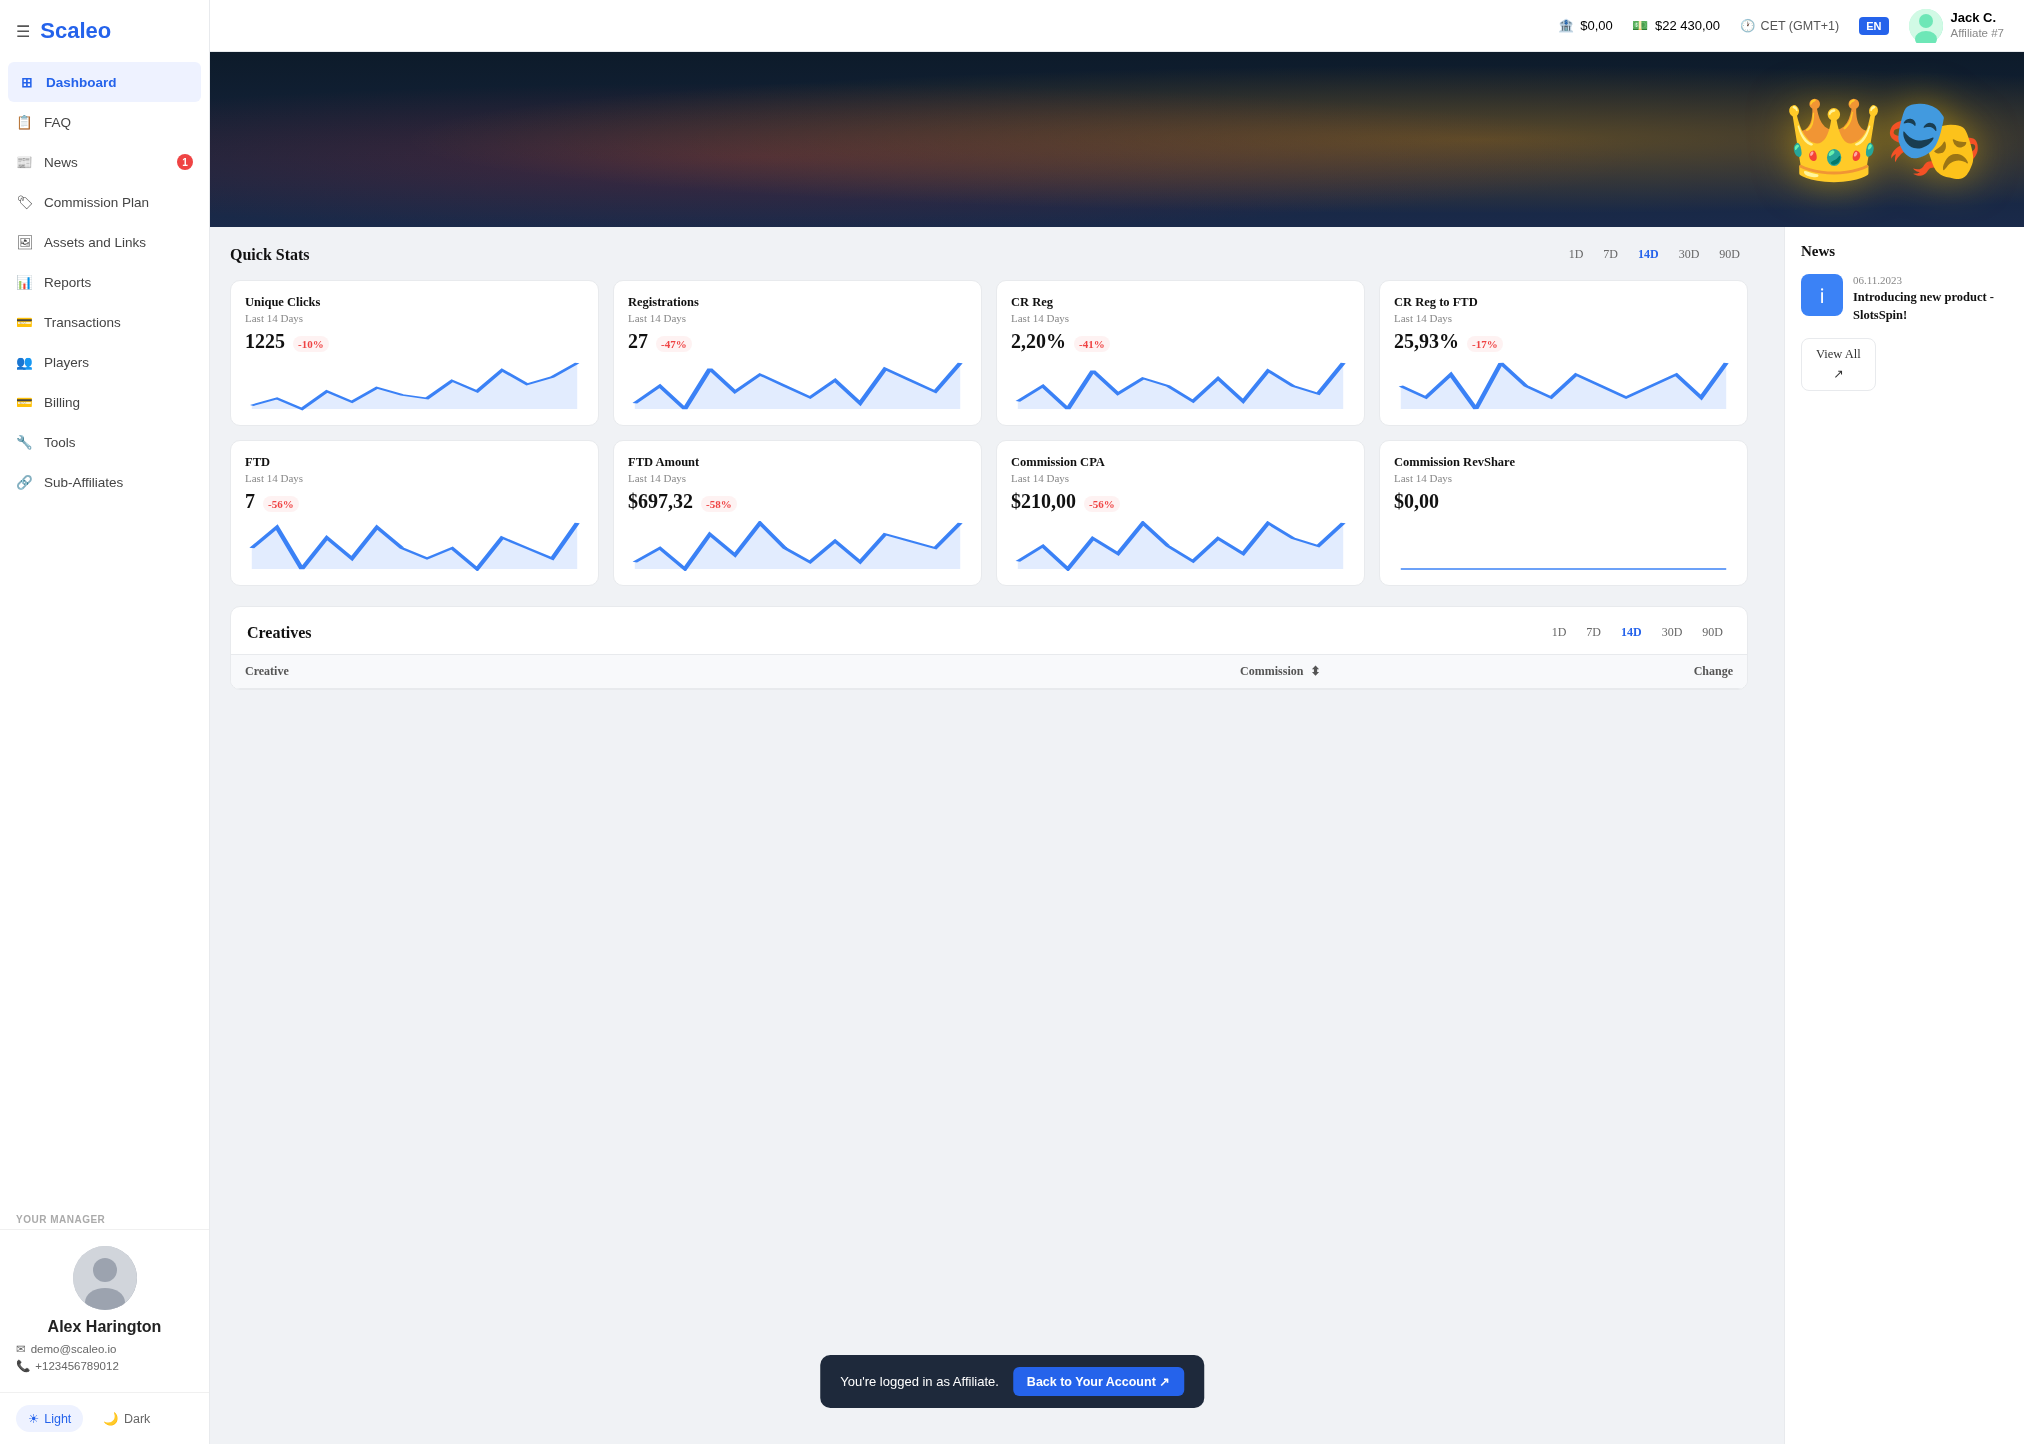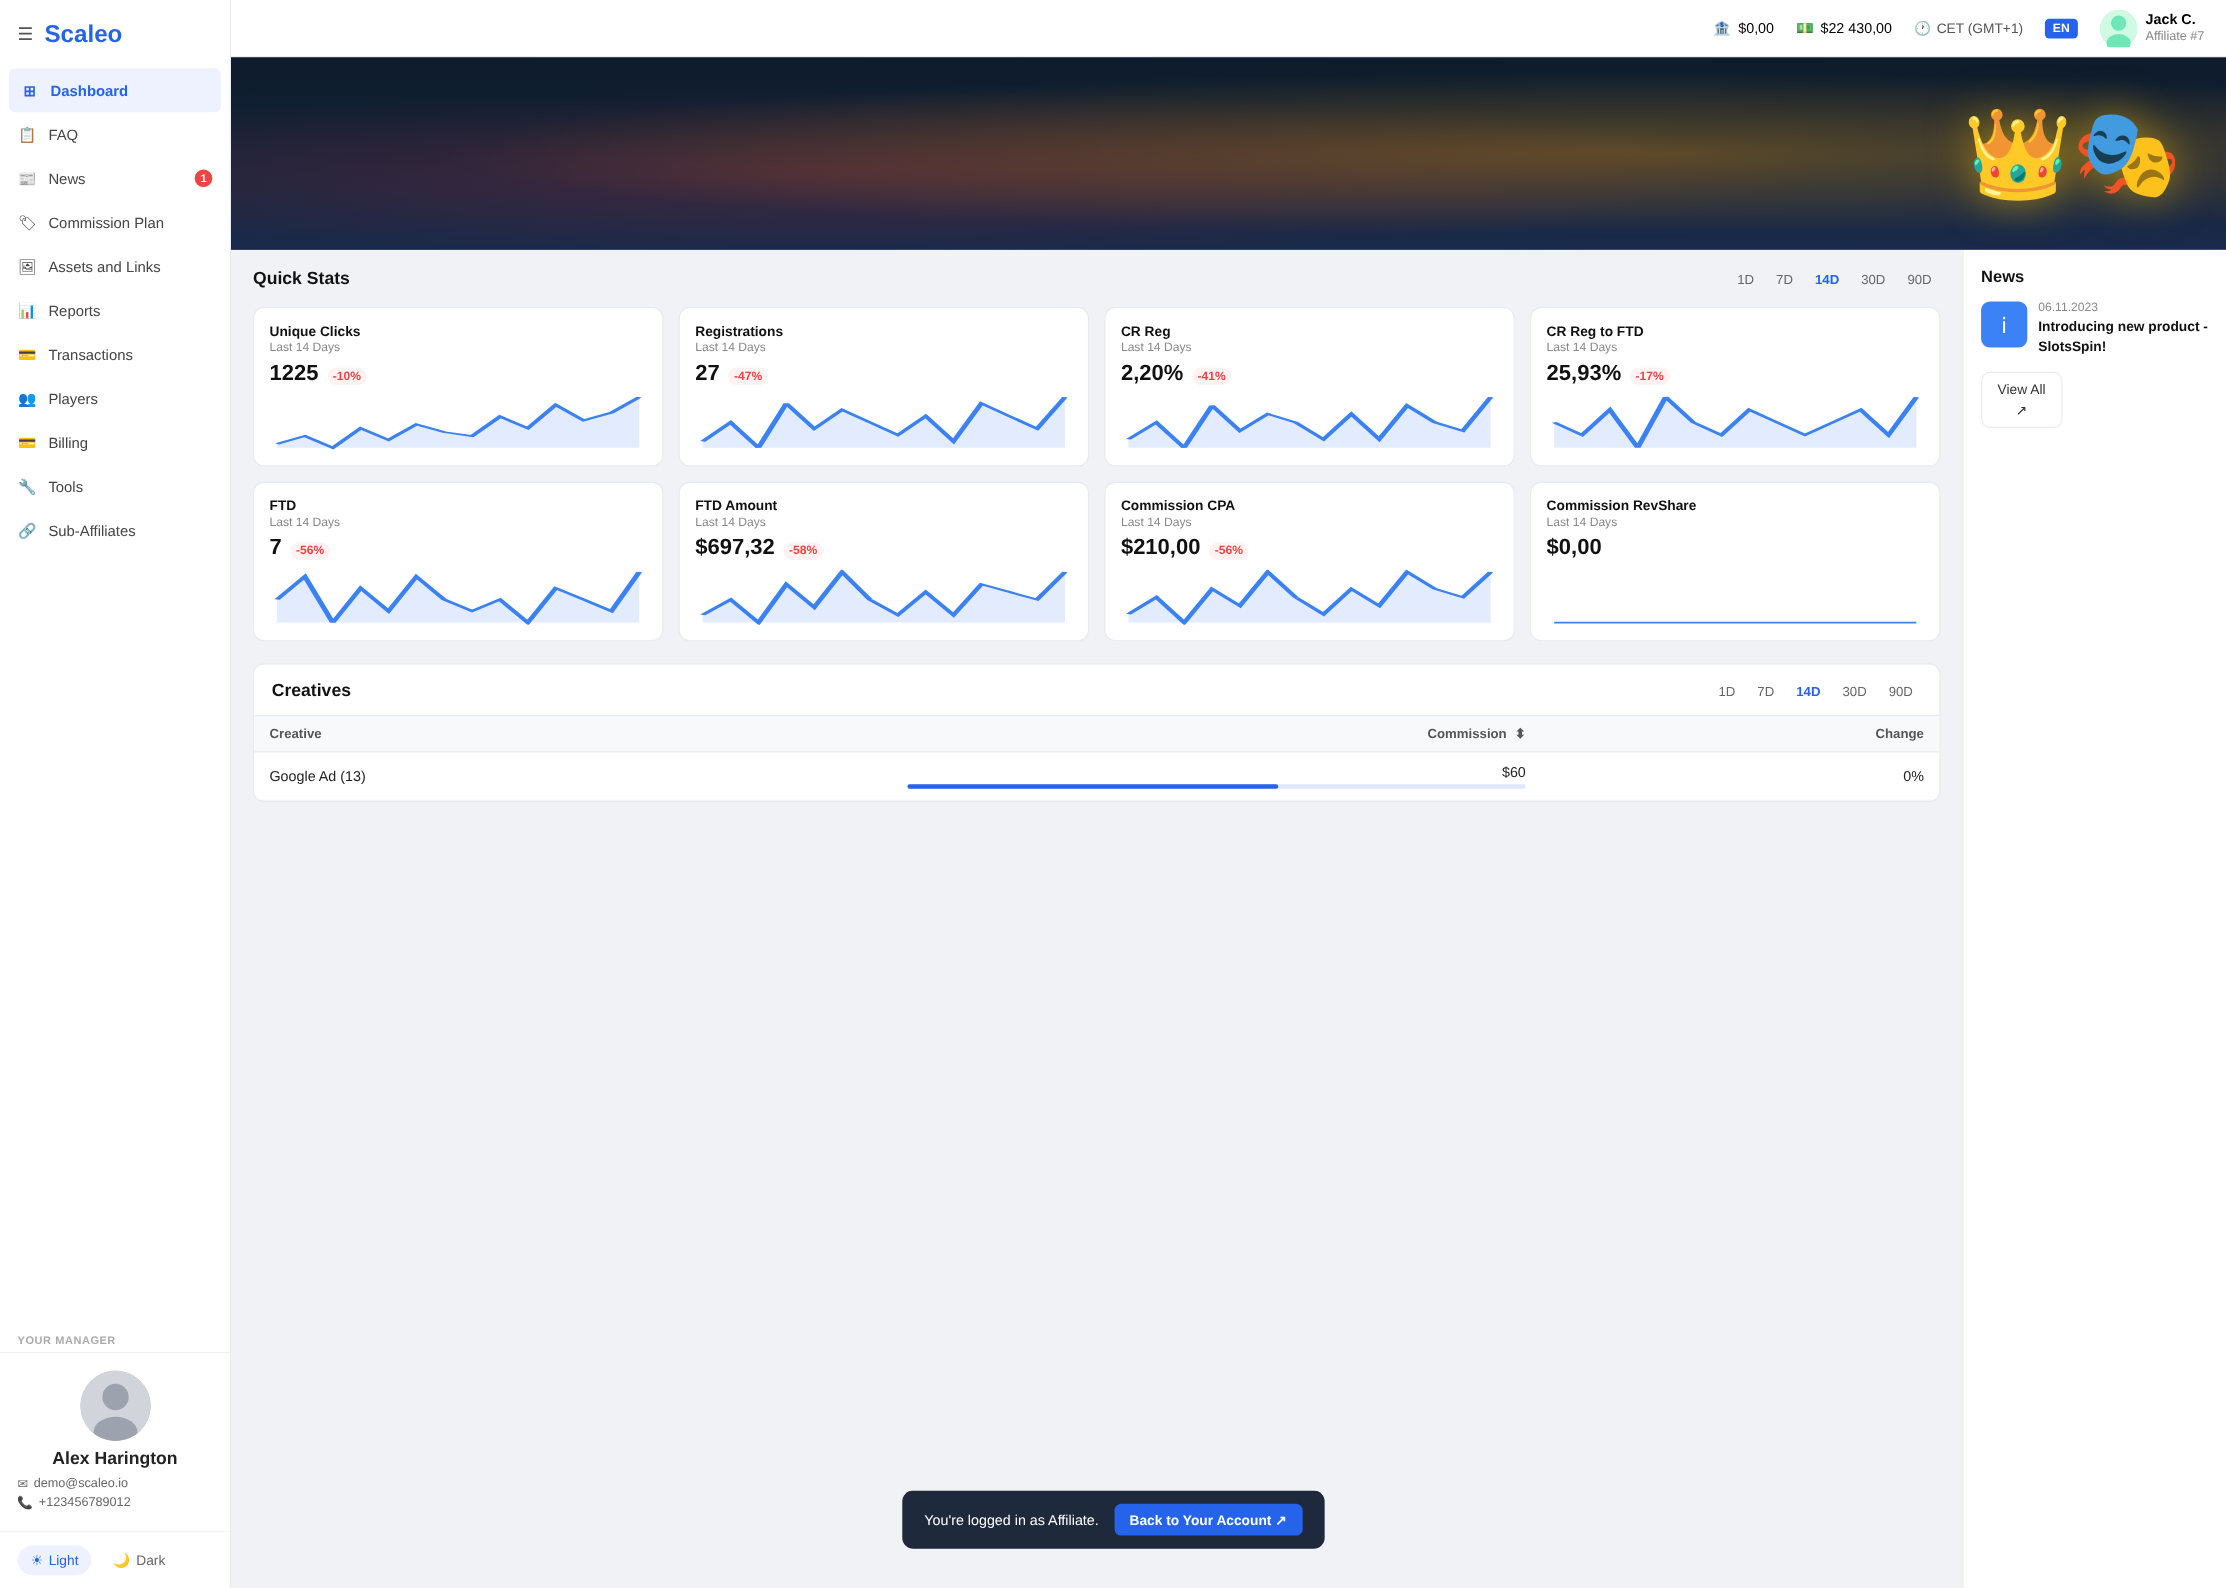--- a/index.html
+++ b/index.html
@@ -40,21 +40,21 @@
     .user-name { font-weight: 600; font-size: 13px; }
     .user-role { color: #888; font-size: 11.5px; text-align: right; }
 
     
     .content { flex: 1; overflow-y: auto; padding: 0; display: flex; flex-direction: column; }
     .hero-banner { width: 100%; height: 175px; background: linear-gradient(135deg, #1a1a2e 0%, #16213e 30%, #0f3460 60%, #533483 100%); display: flex; align-items: center; justify-content: flex-end; overflow: hidden; position: relative; }
     .hero-img-placeholder { width: 100%; height: 100%; background: radial-gradient(ellipse at 70% 50%, rgba(255,165,0,0.3) 0%, transparent 60%), radial-gradient(ellipse at 30% 60%, rgba(255,50,50,0.2) 0%, transparent 50%), linear-gradient(180deg, #0d1b2a 0%, #1a2a4a 100%); position: relative; display: flex; align-items: center; justify-content: flex-end; padding-right: 40px; }
     .hero-character { font-size: 80px; filter: drop-shadow(0 0 20px rgba(255,200,0,0.5)); }
 
     
-    .dashboard-body { display: flex; gap: 0; flex: 1; }
+    .dashboard-body { display: flex; gap: 16px; flex: 1; font-family: Liberation Serif, serif; }
     .dashboard-left { flex: 1; padding: 16px 20px; overflow-y: auto; }
     .dashboard-right { width: 240px; padding: 16px; border-left: 1px solid #e8eaed; background: #fff; overflow-y: auto; }
 
     
     .section-header { display: flex; align-items: center; justify-content: space-between; margin-bottom: 14px; }
     .section-title { font-size: 16px; font-weight: 700; color: #111; }
     .time-filters { display: flex; gap: 4px; }
     .time-btn { padding: 4px 8px; border-radius: 4px; font-size: 12px; cursor: pointer; color: #666; }
     .time-btn.active { color: #2563eb; font-weight: 700; }
     .stats-grid { display: grid; grid-template-columns: repeat(4, 1fr); gap: 14px; margin-bottom: 20px; }
@@ -375,30 +375,20 @@
                 <th>Creative</th>
                 <th class="right">
                   <span>Commission</span>
                   <span style="margin-left:4px; cursor:pointer;">⬍</span>
                 </th>
                 <th class="right">Change</th>
               </tr>
             </thead>
             <tbody id="creatives-tbody">
 
-                <tr>
-    <td>Google Ad (13)</td>
-    <td class="right">
-      $60
-      <div class="progress-bar">
-        <div class="progress-fill" style="width:60%"></div>
-      </div>
-    </td>
-    <td class="right ">0%</td>
-  </tr>
               </tbody>
           </table>
         </div>
 
       </div>
 
       <div class="dashboard-right">
         <div class="news-title">News</div>
         <div class="news-item">
           <div class="news-icon">ℹ</div>

